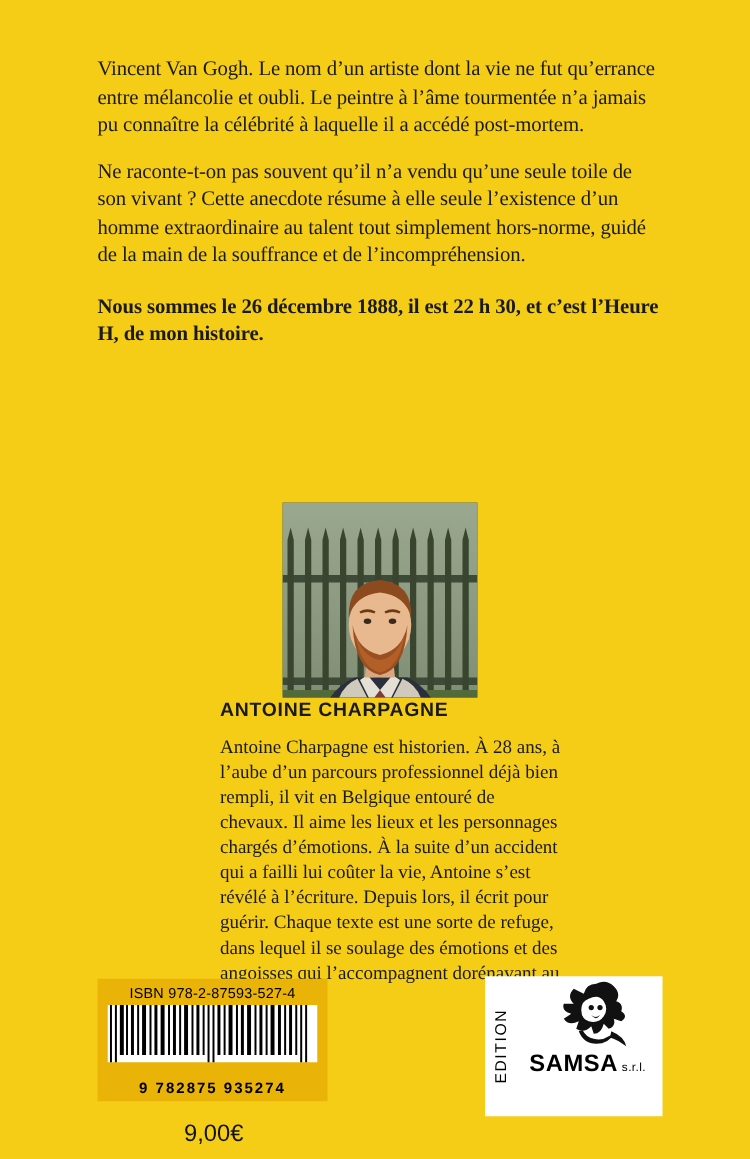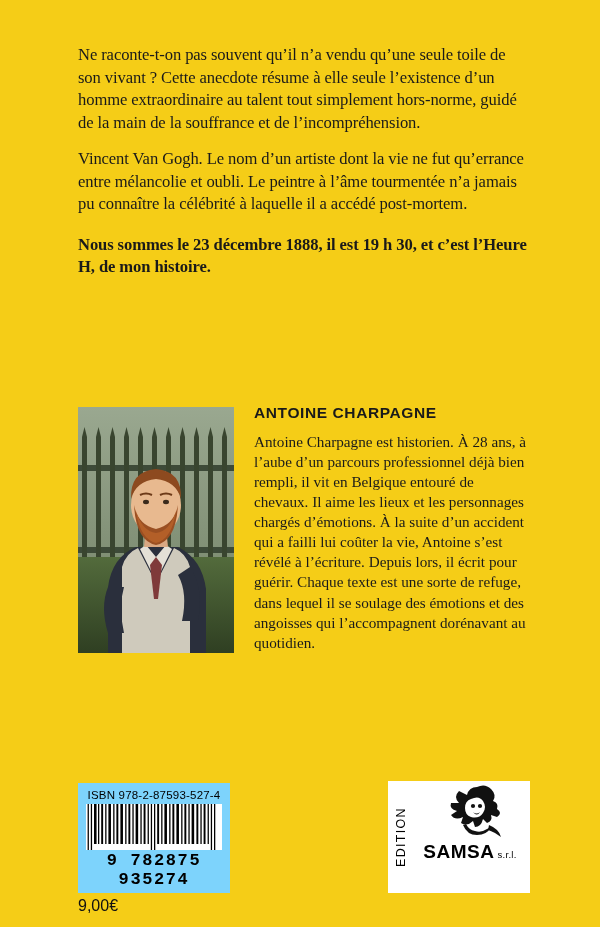--- a/index.html
+++ b/index.html
@@ -39,21 +39,22 @@
   }
   
   .author-section {
     position: absolute;
     left: 78px;
     top: 402px;
     width: 452px;
   }
   .author-row {
     display: flex;
-    align-items: flex-end;
+    align-items: center;
+    flex-direction: column;
   }
   .photo {
     width: 156px;
     height: 246px;
     flex: 0 0 156px;
     position: relative;
     overflow: hidden;
     background: #5c6b52;
   }
   .photo svg { display: block; }
@@ -85,53 +86,54 @@
     position: absolute;
     left: 0;
     bottom: 0;
     width: 600px;
     height: 160px;
   }
   .barcode-box {
     position: absolute;
     left: 78px;
     top: 16px;
-    width: 152px;
-    background: #7dd3fc;
+    width: 184px;
+    background: #eab308;
     padding: 6px 8px 4px 8px;
     box-sizing: border-box;
     text-align: center;
   }
   .isbn-text {
     font-family: "Liberation Sans", sans-serif;
     font-size: 11.5px;
     letter-spacing: 0.2px;
     margin-bottom: 3px;
     color: #000;
   }
   .bars {
     height: 46px;
     width: 100%;
     display: block;
   }
   .barcode-digits {
-    font-family: Liberation Mono, monospace;
-    font-size: 17px;
+    font-family: Liberation Sans, sans-serif;
+    font-size: 12px;
     font-weight: bold;
     letter-spacing: 1.6px;
     color: #000;
-    margin-top: 1px;
+    margin-top: 13px;
   }
   .price {
     position: absolute;
     left: 78px;
     top: 130px;
     width: 186px;
-    font-family: "Liberation Sans", sans-serif;
-    font-size: 16px;
+    text-align: center;
+    font-family: "Liberation Sans", sans-serif;
+    font-size: 19px;
     color: #111;
   }
   .publisher {
     position: absolute;
     right: 70px;
     top: 14px;
     width: 142px;
     height: 112px;
     background: #ffffff;
     box-sizing: border-box;
@@ -175,23 +177,23 @@
     letter-spacing: 0.3px;
     margin-left: 3px;
   }
 </style>
 </head>
 <body>
 
 <div class="page">
 
   <div class="content">
+    <p class="blurb">Vincent Van Gogh. Le nom d’un artiste dont la vie ne fut qu’errance entre mélancolie et oubli. Le peintre à l’âme tourmentée n’a jamais pu connaître la célébrité à laquelle il a accédé post-mortem.</p>
     <p class="blurb">Ne raconte-t-on pas souvent qu’il n’a vendu qu’une seule toile de son vivant ? Cette anecdote résume à elle seule l’existence d’un homme extraordinaire au talent tout simplement hors-norme, guidé de la main de la souffrance et de l’incompréhension.</p>
-    <p class="blurb">Vincent Van Gogh. Le nom d’un artiste dont la vie ne fut qu’errance entre mélancolie et oubli. Le peintre à l’âme tourmentée n’a jamais pu connaître la célébrité à laquelle il a accédé post-mortem.</p>
-    <p class="blurb bold">Nous sommes le 23 décembre 1888, il est 19 h 30, et c’est l’Heure H, de mon histoire.</p>
+    <p class="blurb bold">Nous sommes le 26 décembre 1888, il est 22 h 30, et c’est l’Heure H, de mon histoire.</p>
   </div>
 
   <div class="author-section">
     <div class="author-row">
 
       <div class="photo">
         <svg width="156" height="246" viewBox="0 0 156 246" xmlns="http://www.w3.org/2000/svg">
           <defs>
             <linearGradient id="skyg" x1="0" y1="0" x2="0" y2="1">
               <stop offset="0%" stop-color="#9aa890"></stop>

